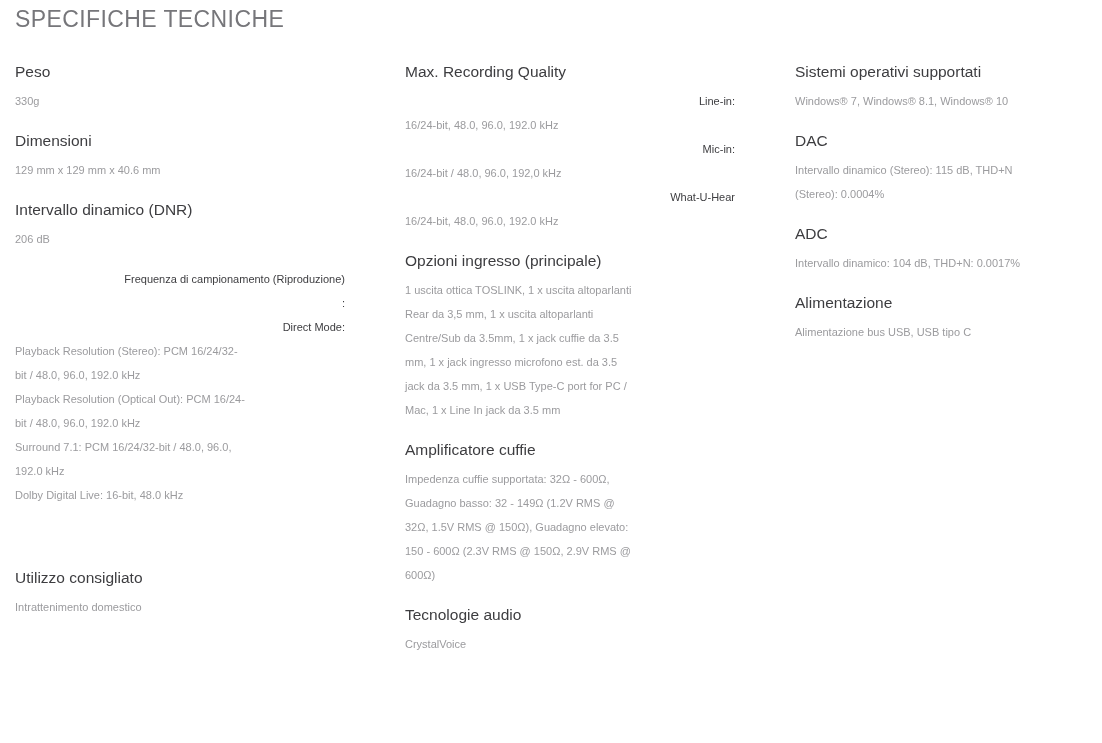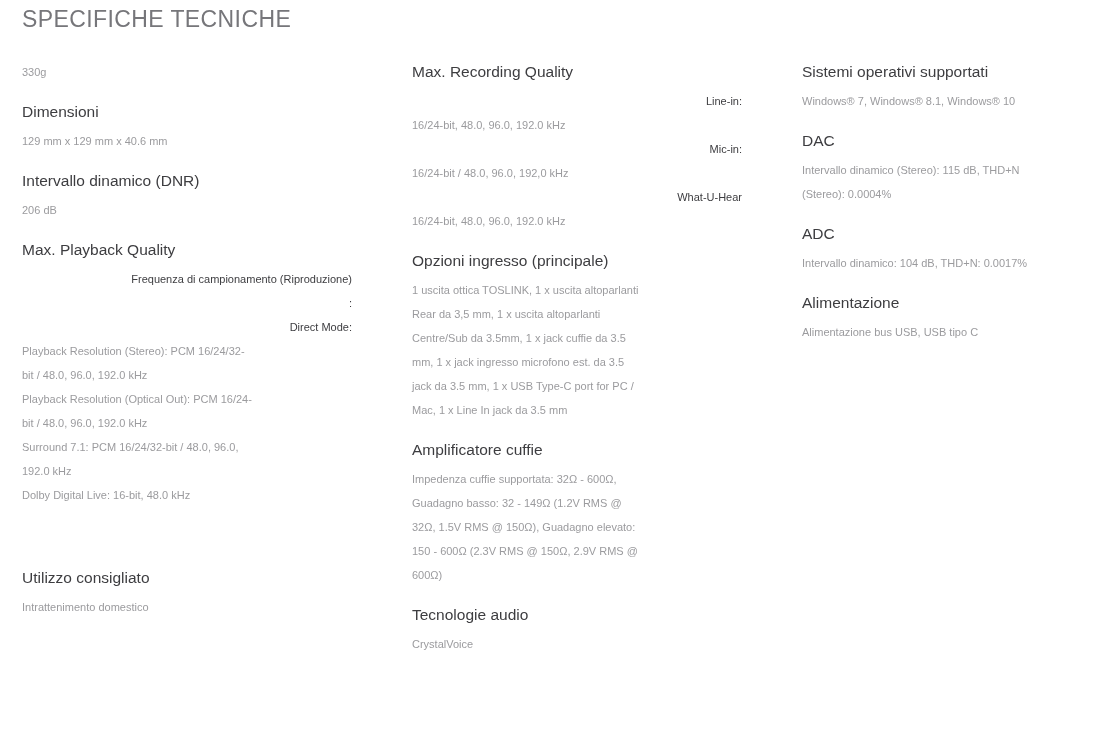--- a/index.html
+++ b/index.html
@@ -6,21 +6,21 @@
   html, body {
     width: 1102px;
     height: 743px;
     background: #ffffff;
     overflow: hidden;
     font-family: "Liberation Sans", sans-serif;
   }
   .page {
     width: 926px;
     height: 743px;
-    padding: 5px 0 0 22px;
+    padding: 5px 0 0 15px;
     background: #ffffff;
   }
   .page-title {
     font-size: 23px;
     line-height: 28px;
     font-weight: 400;
     letter-spacing: 0.4px;
     color: #76767a;
     margin-bottom: 27px;
   }
@@ -55,32 +55,32 @@
   }
 </style>
 </head>
 <body>
 
 <div class="page">
   <h2 class="page-title">SPECIFICHE TECNICHE</h2>
   <div class="spec-columns">
       <div class="col col-0">
         <section class="item">
+          <h3 class="item-heading">Peso</h3>
           <div class="line">330g</div>
         </section>
         <section class="item">
           <h3 class="item-heading">Dimensioni</h3>
           <div class="line">129 mm x 129 mm x 40.6 mm</div>
         </section>
         <section class="item">
           <h3 class="item-heading">Intervallo dinamico (DNR)</h3>
           <div class="line">206 dB</div>
         </section>
         <section class="item">
-          <h3 class="item-heading">Max. Playback Quality</h3>
           <div class="line strong">Frequenza di campionamento (Riproduzione)</div>
           <div class="line strong">:</div>
           <div class="line strong">Direct Mode:</div>
           <div class="line">Playback Resolution (Stereo): PCM 16/24/32-</div>
           <div class="line">bit / 48.0, 96.0, 192.0 kHz</div>
           <div class="line">Playback Resolution (Optical Out): PCM 16/24-</div>
           <div class="line">bit / 48.0, 96.0, 192.0 kHz</div>
           <div class="line">Surround 7.1: PCM 16/24/32-bit / 48.0, 96.0,</div>
           <div class="line">192.0 kHz</div>
           <div class="line">Dolby Digital Live: 16-bit, 48.0 kHz</div>

